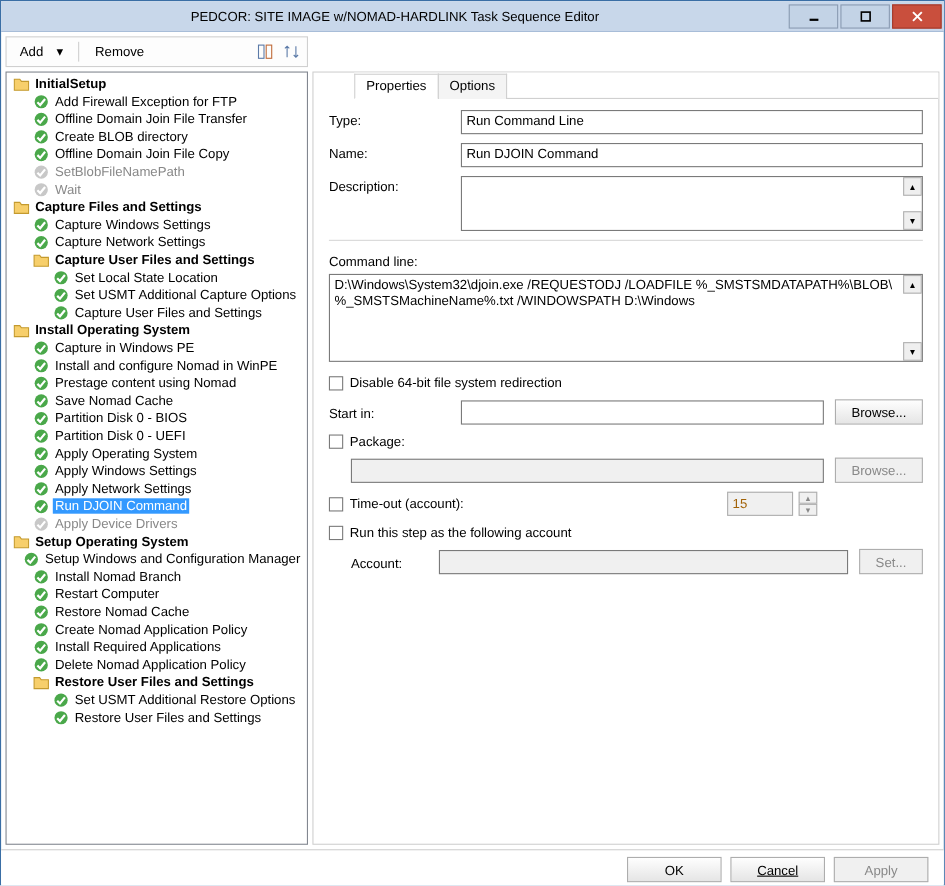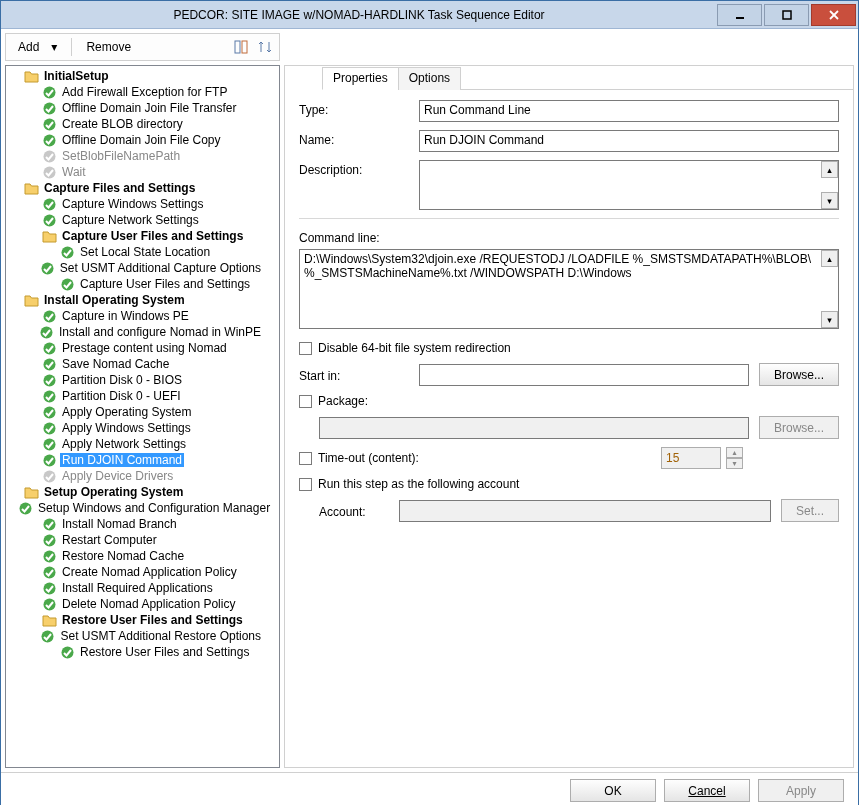--- a/index.html
+++ b/index.html
@@ -7,21 +7,21 @@
   .window { width:859px; height:805px; background:#fff; border:1px solid #3a6ea5; position:relative; }
   .titlebar { height:28px; background:linear-gradient(#c8d7ea,#c8d7ea); color:#000; display:flex; align-items:center; border-bottom:1px solid #9fb6d4; }
   .title { flex:1; text-align:center; font-size:12px; }
   .winbtn { width:45px; height:22px; border:1px solid #8a9bb2; background:#c3d3e6; margin-right:2px; display:flex; align-items:center; justify-content:center; }
   .winbtn.close { background:#c94f3d; color:#fff; border-color:#a23b2d;}
   .toolbar { height:28px; border-bottom:1px solid #d0d0d0; display:flex; align-items:center; padding:0 6px; gap:8px; background:#fdfdfd;}
   .tbbtn { padding:2px 6px; display:flex; align-items:center; gap:12px; cursor:default;}
   .tbsep { width:1px; height:18px; background:#d0d0d0;}
   .smallicon { width:16px; height:16px; display:inline-block;}
   .body { display:flex; height:calc(100% - 28px - 28px - 36px);}
-  .tree { width:275px; border:1px solid #828790; margin:4px; overflow:auto; background:#fff; padding:2px 12px;}
+  .tree { width:275px; border:1px solid #828790; margin:4px; overflow:auto; background:#fff; padding:2px 0;}
   .treerow { display:flex; align-items:center; height:16px; white-space:nowrap; padding-right:4px;}
   .treerow .label { padding:0 2px; }
   .treerow.sel .label { background:#3399ff; color:#fff;}
   .treerow.bold .label { font-weight:bold;}
   .treerow.grey .label { color:#888;}
   .ind { display:inline-block; height:1px;}
   .ico { width:15px; height:15px; display:inline-flex; align-items:center; justify-content:center; margin-right:3px;}
   .props { flex:1; margin:4px 4px 4px 0; border:1px solid #d0d0d0; display:flex; flex-direction:column;}
   .tabs { display:flex; height:24px; border-bottom:1px solid #d0d0d0; background:#fff;margin-left:37px;}
   .tab { padding:3px 10px; border:1px solid #d0d0d0; border-bottom:none; background:#fff; position:relative; top:1px; margin-right:-1px;}
@@ -511,21 +511,21 @@
             <span>Package:</span>
           </div>
         <div class="row" style="margin-left:20px; align-items:center;">
           <div class="txt disabledfield" style="flex:1;"></div>
           <div style="width:10px;"></div>
           <button class="btn dis">Browse...</button>
           </div>
 
         <div class="chk" style="align-items:center;">
           <div class="chkbox"></div>
-          <span style="flex:0 0 auto;">Time-out (content):</span>
+          <span style="flex:0 0 auto;">Time-out (account):</span>
           <div style="flex:1"></div>
           <div class="num">15</div>
           <div class="spin">
               <div>▴</div>
               <div>▾</div>
             </div>
           <div style="width:90px;"></div>
         </div>
 
         <div class="chk">

